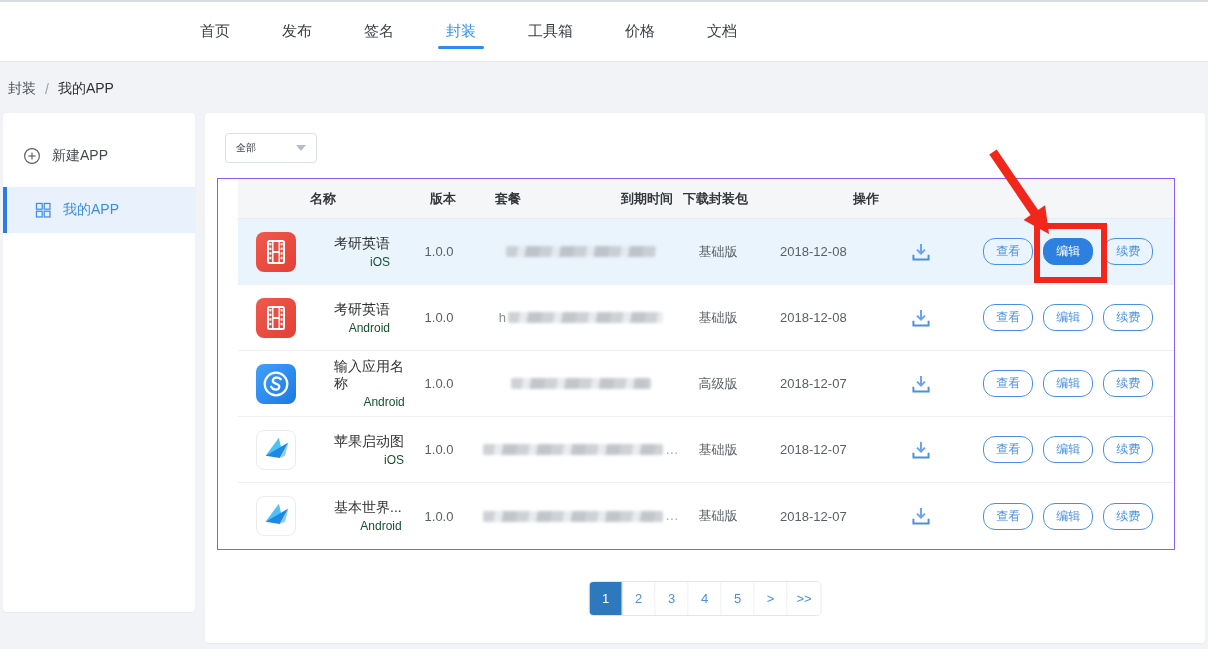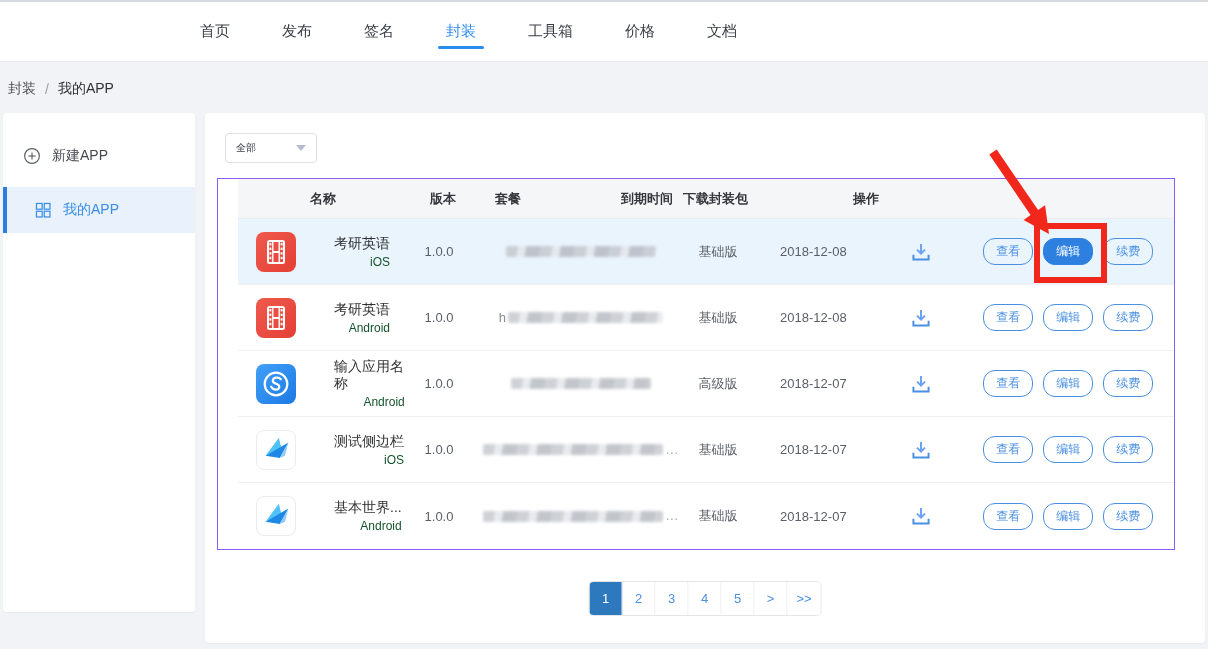--- a/index.html
+++ b/index.html
@@ -261,21 +261,21 @@
         <div class="row">
           <div class="name-cell c0">
             <div class="app-icon icon-bird">
               <svg width="40" height="40" viewBox="0 0 40 40">
                 <polygon points="9,26 23,7 25.5,17.5" fill="#4fc3f7"></polygon>
                 <polygon points="9,26 33,12 24,28.5" fill="#1e88e5"></polygon>
                 <polygon points="24,28.5 33,12 29.5,26" fill="#90caf9"></polygon>
               </svg>
             </div>
             <div>
-              <div class="app-name">测试侧边栏</div>
+              <div class="app-name">苹果启动图</div>
               <div class="app-platform">iOS</div>
             </div>
           </div>
           <div class="cc c1">1.0.0</div>
           <div class="cc c2">
             <div class="masked" style="width: 180px;"></div>
             <span class="link-suffix">...</span>
           </div>
           <div class="cc c3">基础版</div>
           <div class="cc c4">2018-12-07</div>

